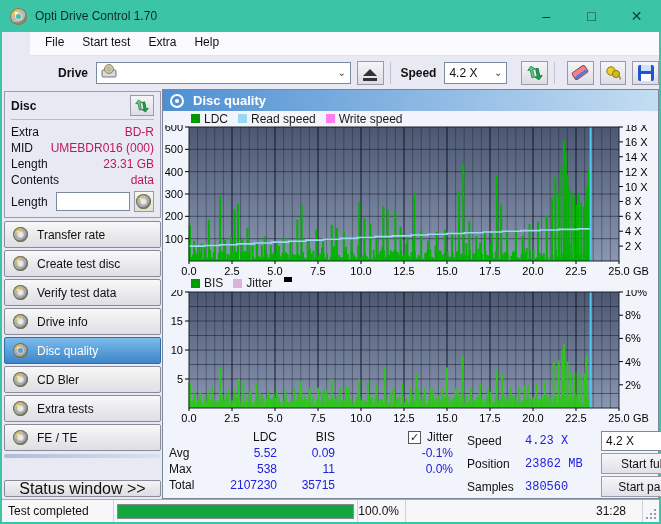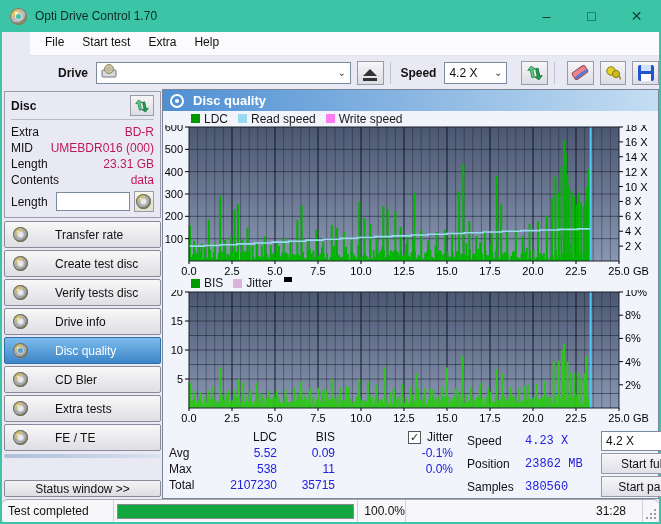--- a/index.html
+++ b/index.html
@@ -64,33 +64,33 @@
     background:linear-gradient(#f6f6f8,#dcdce4); display:flex; align-items:center; justify-content:center; }
   .info-row { display:flex; justify-content:space-between; line-height:16px; }
   .info-val { color:#be185d; }
   .label-row { display:flex; align-items:center; margin-top:3px; }
   .label-input { width:74px; height:19px; border:1px solid #7a8aa0; background:#fff; margin:0 4px 0 8px;
     font-family:"Liberation Sans",sans-serif; font-size:12px; padding:0 3px; }
   .disc-btn { width:24px; height:21px; border:1px solid #9a9aa8; background:linear-gradient(#f8f8ee,#e0e0c8);
     display:flex; align-items:center; justify-content:center; }
 
   .nav-btn { height:27px; margin-bottom:2px; border:1px solid #8a8a98; border-radius:2px;
-    background:linear-gradient(#f8f8f8,#dedee4); display:flex; align-items:center; padding-left:8px;gap:18px; }
+    background:linear-gradient(#f8f8f8,#dedee4); display:flex; align-items:center; padding-left:8px; }
   .nav-btn.active { background:linear-gradient(#7cbcec,#3d85c8); border-color:#2e6da8; color:#fff; }
   .nav-btn .nav-label { margin-left:9px; }
   .disc-glyph { width:15px; height:15px; border-radius:50%; flex:0 0 auto;
     background:radial-gradient(circle at 38% 35%, #f4f4e6 0 12%, #cdbd77 13% 32%, #a9a9b4 33% 58%, #85856c 59% 100%);
     box-shadow:inset 0 0 0 1px #6f6f5e; position:relative; }
   .disc-glyph::after { content:""; position:absolute; left:5px; top:5px; width:5px; height:5px; border-radius:50%;
     background:#e9e9f4; box-shadow:0 0 0 1px #cfcfc0; }
   .nav-btn.active .disc-glyph::after { background:#5b9fd8; }
   .nav-divider { height:4px; margin:1px 0 2px 0; background:linear-gradient(90deg,#aebed8,#d8e2f0); border-radius:2px; }
   .status-win-btn { height:17px; border:1px solid #8a8a98; border-radius:2px;
     background:linear-gradient(#f4f4f6,#dcdce2); display:flex; align-items:center; justify-content:center;
-    font-size:12px; margin-top:auto; margin-bottom:2px; }
+    font-size:16px; margin-top:auto; margin-bottom:2px; }
 
   
   .main { flex:1 1 auto; border:1px solid #7a8699; background:#f1f4fb; display:flex; flex-direction:column; min-width:0; }
   .main-header { height:21px; background:linear-gradient(90deg,#4e8fd2,#c4ddf2); display:flex; align-items:center;
     color:#fff; font-weight:bold; font-size:13px; padding-left:7px; flex:0 0 auto; }
   .main-header .hdr-disc { width:14px; height:14px; border-radius:50%; border:2px solid #fff; position:relative; margin-right:9px; }
   .main-header .hdr-disc::after { content:""; position:absolute; left:3px; top:3px; width:4px; height:4px; border-radius:50%; background:#fff; }
   .legend { display:flex; align-items:center; margin:1px 0 0 28px; height:13px; font-size:12px; color:#1a1a1a; }
   .legend .sw { width:9px; height:9px; margin-right:4px; }
   .legend .lg-item { display:flex; align-items:center; margin-right:10px; }
@@ -102,27 +102,27 @@
   .jitter-head { display:flex; align-items:center; justify-content:flex-end; }
   .checkbox { width:13px; height:13px; border:1px solid #555; background:#fff; margin-right:6px;
     display:flex; align-items:center; justify-content:center; font-size:11px; color:#222; line-height:11px; }
   .side-stats { display:grid; grid-template-columns:58px 76px 86px; grid-auto-rows:23px; align-items:center; margin-left:14px; }
   .side-stats .num { color:#2020dd;font-family:Liberation Mono, monospace; }
   .small-combo { height:20px; width:84px; }
   .action-btn { width:84px; height:21px; border:1px solid #9a9aa6; background:linear-gradient(#f6f6f8,#e0e0e8);
     display:flex; align-items:center; justify-content:center; font-size:12px; }
 
   
-  .statusbar { height:23px; background:#f7f7f9; border-top:1px solid #a8a8b8; display:flex; align-items:center; flex:0 0 auto;border-radius:6px; }
+  .statusbar { height:23px; background:#f7f7f9; border-top:1px solid #a8a8b8; display:flex; align-items:center; flex:0 0 auto; }
   .sb-cell { height:100%; display:flex; align-items:center; border-right:1px solid #d0d0dc; }
   .sb-text { width:112px; padding-left:6px; }
   .sb-barcell { width:244px; padding:3px 3px; }
   .progress-outer { width:100%; height:15px; border:1px solid #8a8a96; background:#fff; }
   .progress-inner { height:100%; background:#11a63e; }
-  .sb-pct { width:48px; justify-content:flex-end; }
+  .sb-pct { width:48px; justify-content:flex-end; padding-right:6px; }
   .sb-time { flex:1; justify-content:flex-end; padding-right:16px; }
   .sb-grip { width:16px; height:100%; border-right:none; position:relative; }
   .sb-grip i { position:absolute; width:2px; height:2px; background:#9a9aa8; }
 
   svg text { font-family:"Liberation Sans",sans-serif; font-size:11px; fill:#000; }
 </style>
 </head>
 <body>
 
 <div class="window">
@@ -230,21 +230,21 @@
           <div class="nav-btn">
             <span class="disc-glyph"></span>
             <span class="nav-label">Transfer rate</span>
           </div>
           <div class="nav-btn">
             <span class="disc-glyph"></span>
             <span class="nav-label">Create test disc</span>
           </div>
           <div class="nav-btn">
             <span class="disc-glyph"></span>
-            <span class="nav-label">Verify tests disc</span>
+            <span class="nav-label">Verify test data</span>
           </div>
           <div class="nav-btn">
             <span class="disc-glyph"></span>
             <span class="nav-label">Drive info</span>
           </div>
           <div class="nav-btn active">
             <span class="disc-glyph"></span>
             <span class="nav-label">Disc quality</span>
           </div>
           <div class="nav-btn">

